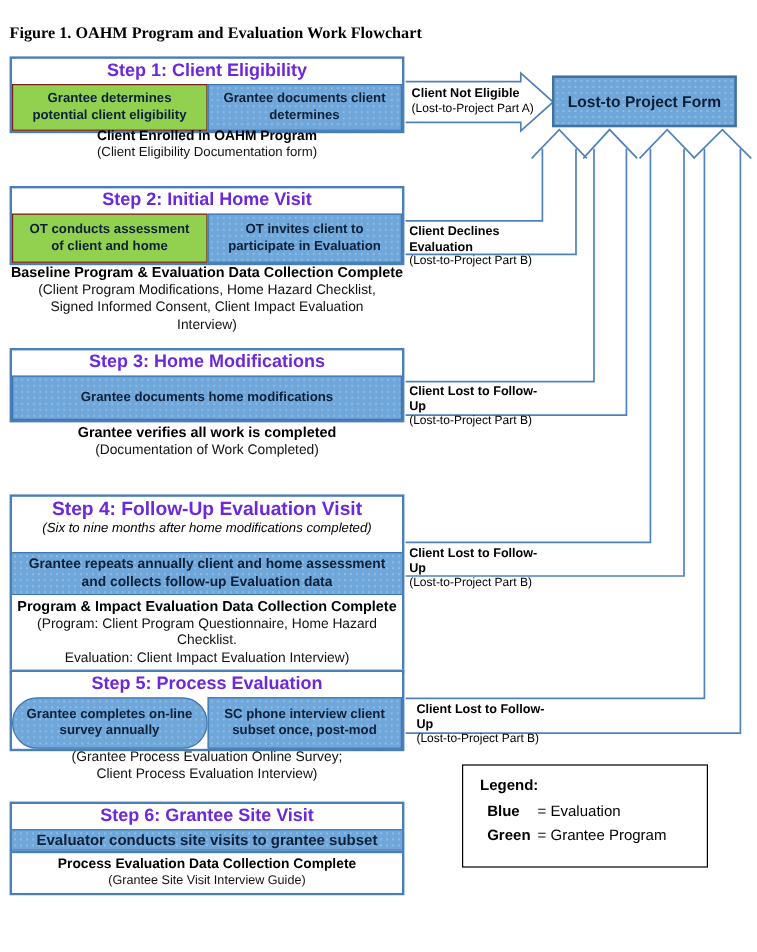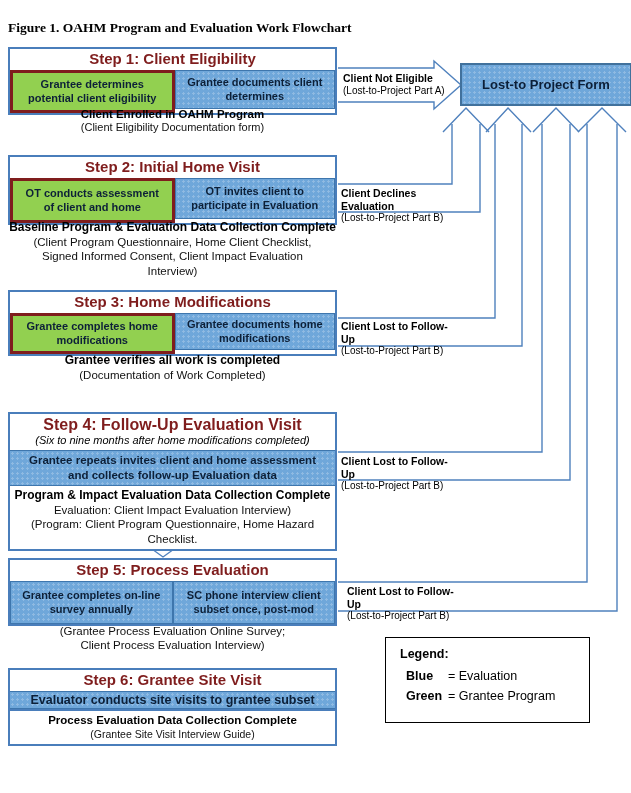--- a/index.html
+++ b/index.html
@@ -15,34 +15,34 @@
     font-family:"Liberation Serif", serif;
     font-weight:bold; font-size:13.5px; color:#000;
   }
 
   .step {
     left:8px; width:329px; border:2px solid #4a7ebb; background:#fff;
     z-index:2;
   }
   .hdr {
     font-weight:bold; font-size:15px; text-align:center;
-    padding:1px 0 2px 0; line-height:1.2; color:#7f1d1d;
+    padding:1px 0 2px 0; line-height:1.2; color:#6d28d9;
   }
   .subhdr {
-    font-style:italic; font-size:11px; text-align:center; margin-top:-2px; padding-bottom:4px;
+    font-style:italic; font-size:11px; text-align:center; margin-top:-2px; padding-bottom:14px;
   }
   .row { display:flex; }
   .cell {
     flex:1; display:flex; align-items:center; justify-content:center;
     text-align:center; font-weight:bold; font-size:11px; line-height:1.25;
     color:#0d2038; padding:2px 8px;
   }
   .green {
     background:#92d050;
-    border:3px solid #7f1d1d;
+    border:1px solid #7f1d1d;
   }
   .blue {
     background:#6fa7da;
     background-image: radial-gradient(rgba(255,255,255,0.22) 1px, transparent 1.2px);
     background-size:5px 5px;
     border:1px solid #3e76ad;
   }
   .band {
     display:block; text-align:center; font-weight:bold; font-size:11.5px;
     color:#0d2038; padding:2px 10px; line-height:1.3;
@@ -52,21 +52,21 @@
   }
   .caption { left:8px; width:329px; text-align:center; z-index:2; }
   .cap-b { font-weight:bold; font-size:11.5px; line-height:1.25; }
   .cap-r { font-size:11px; line-height:1.25; color:#111; }
 
   .conn-label { z-index:3; line-height:1.2; }
   .conn-label .b { font-weight:bold; font-size:10.5px; }
   .conn-label .r { font-size:10px; }
 
   #lost-form {
-    left:460px; top:63px; width:172px; height:43px;
+    left:460px; top:63px; width:154px; height:43px;
     background:#6fa7da;
     background-image: radial-gradient(rgba(255,255,255,0.22) 1px, transparent 1.2px);
     background-size:5px 5px;
     border:2px solid #41719c;
     display:flex; align-items:center; justify-content:center;
     font-weight:bold; font-size:13px; color:#0c1f38; z-index:2;
   }
 
   #legend {
     left:385px; top:637px; width:205px; height:86px;
@@ -132,62 +132,61 @@
 
 <div class="abs step" style="top:155px;">
   <div class="hdr">Step 2: Initial Home Visit</div>
   <div class="row">
     <div class="cell green" style="height:35px;">OT conducts assessment of client and home</div>
     <div class="cell blue" style="height:35px;">OT invites client to participate in Evaluation</div>
   </div>
 </div>
 <div class="abs caption" style="top:220px;">
   <div class="cap-b" style="font-size:12px;">Baseline Program &amp; Evaluation Data Collection Complete</div>
-  <div class="cap-r" style="font-size:11.5px; padding:0 14px;">(Client Program Questionnaire, Home Client Checklist, Signed Informed Consent, Client Impact Evaluation Interview)</div>
+  <div class="cap-r" style="font-size:11.5px; padding:0 14px;">(Client Program Modifications, Home Hazard Checklist, Signed Informed Consent, Client Impact Evaluation Interview)</div>
 </div>
 <div class="abs conn-label" style="left:341px; top:187px; width:120px;">
   <div class="b">Client Declines Evaluation</div>
   <div class="r">(Lost-to-Project Part B)</div>
 </div>
 
 <div class="abs step" style="top:290px;">
   <div class="hdr">Step 3: Home Modifications</div>
   <div class="row">
-    <div class="cell green" style="height:31px;">Grantee completes home modifications</div>
     <div class="cell blue" style="height:31px;">Grantee documents home modifications</div>
   </div>
 </div>
 <div class="abs caption" style="top:353px;">
   <div class="cap-b" style="font-size:12px;">Grantee verifies all work is completed</div>
   <div class="cap-r" style="font-size:11.5px;">(Documentation of Work Completed)</div>
 </div>
 <div class="abs conn-label" style="left:341px; top:320px; width:120px;">
   <div class="b">Client Lost to Follow-Up</div>
   <div class="r">(Lost-to-Project Part B)</div>
 </div>
 
 <div class="abs step" style="top:412px;">
   <div class="hdr" style="font-size:16px;">Step 4: Follow-Up Evaluation Visit</div>
   <div class="subhdr">(Six to nine months after home modifications completed)</div>
-  <div class="cell blue band" style="border-left:none;border-right:none;">Grantee repeats invites client and home assessment and collects follow-up Evaluation data</div>
+  <div class="cell blue band" style="border-left:none;border-right:none;">Grantee repeats annually client and home assessment and collects follow-up Evaluation data</div>
   <div class="inner-note" style="border-top:none;">
     <div class="cap-b" style="font-size:12px;">Program &amp; Impact Evaluation Data Collection Complete</div>
+    <div class="cap-r" style="font-size:11.5px;">(Program: Client Program Questionnaire, Home Hazard Checklist.</div>
     <div class="cap-r" style="font-size:11.5px;">Evaluation:  Client Impact Evaluation Interview)</div>
-    <div class="cap-r" style="font-size:11.5px;">(Program: Client Program Questionnaire, Home Hazard Checklist.</div>
   </div>
 </div>
 <div class="abs conn-label" style="left:341px; top:455px; width:120px;">
   <div class="b">Client Lost to Follow-Up</div>
   <div class="r">(Lost-to-Project Part B)</div>
 </div>
 
 <div class="abs step" style="top:558px;">
   <div class="hdr">Step 5: Process Evaluation</div>
   <div class="row">
-    <div class="cell blue" style="height:37px;">Grantee completes on-line survey annually</div>
+    <div class="cell blue" style="height:37px;border-radius:21px;">Grantee completes on-line survey annually</div>
     <div class="cell blue" style="height:37px;">SC phone interview client subset once, post-mod</div>
   </div>
 </div>
 <div class="abs caption" style="top:624px;">
   <div class="cap-r" style="font-size:11.5px;">(Grantee Process Evaluation Online Survey;</div>
   <div class="cap-r" style="font-size:11.5px;">Client Process Evaluation Interview)</div>
 </div>
 <div class="abs conn-label" style="left:347px; top:585px; width:120px;">
   <div class="b">Client Lost to Follow-Up</div>
   <div class="r">(Lost-to-Project Part B)</div>

